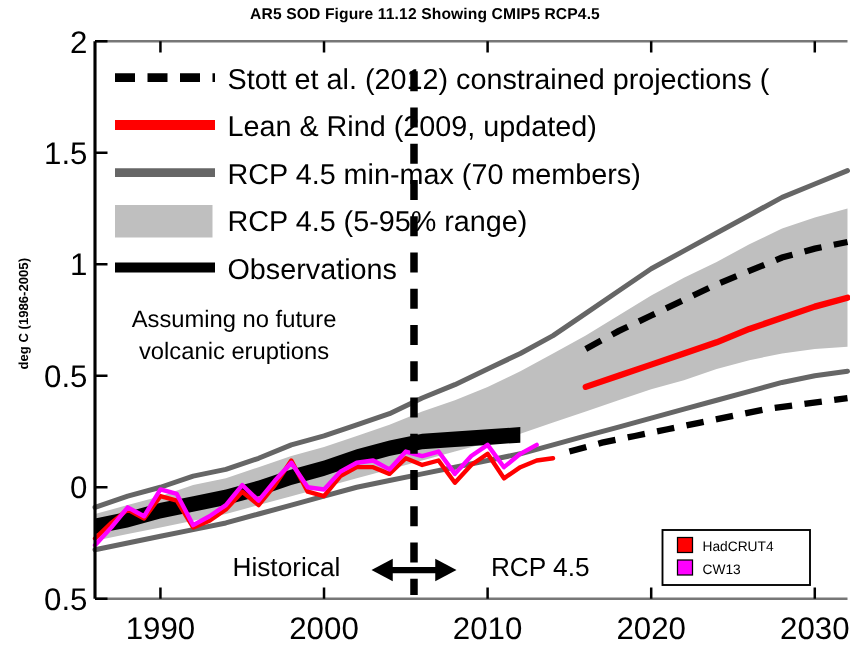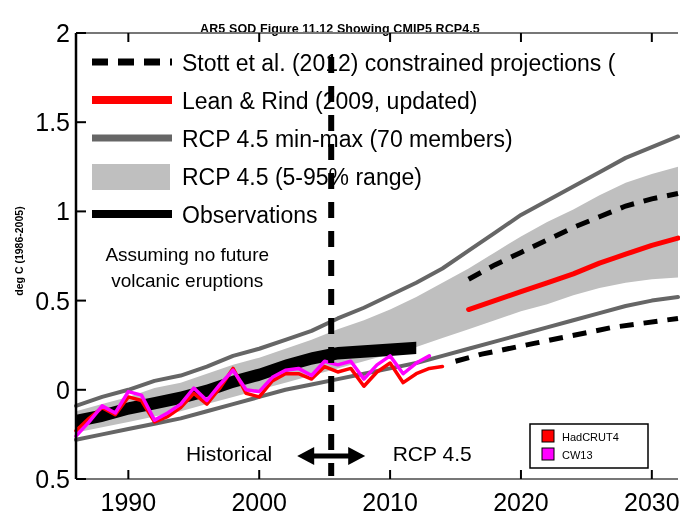--- a/index.html
+++ b/index.html
@@ -1,20 +1,20 @@
 <!DOCTYPE html>
 <html><head>
 <meta charset="utf-8">
 <style>
   html,body{margin:0;padding:0;background:#fff;}
   body{width:680px;height:520px;overflow:hidden;
        font-family:"Liberation Sans",sans-serif;color:#000;}
   #root{position:relative;width:680px;height:520px;}
   #chart-title{
-    position:absolute;left:0;top:22px;width:680px;text-align:center;
+    position:absolute;left:0;top:4px;width:680px;text-align:center;
     font-size:12.5px;font-weight:bold;letter-spacing:.1px;
   }
   #ylabel{
     position:absolute;left:-36px;top:245px;width:110px;text-align:center;
     font-size:10.5px;font-weight:bold;
     transform:rotate(-90deg);transform-origin:center center;
   }
   svg{position:absolute;left:0;top:0;}
   .tickx{font-size:25px;fill:#000;text-anchor:middle;}
   .ticky{font-size:25px;fill:#000;text-anchor:end;}

